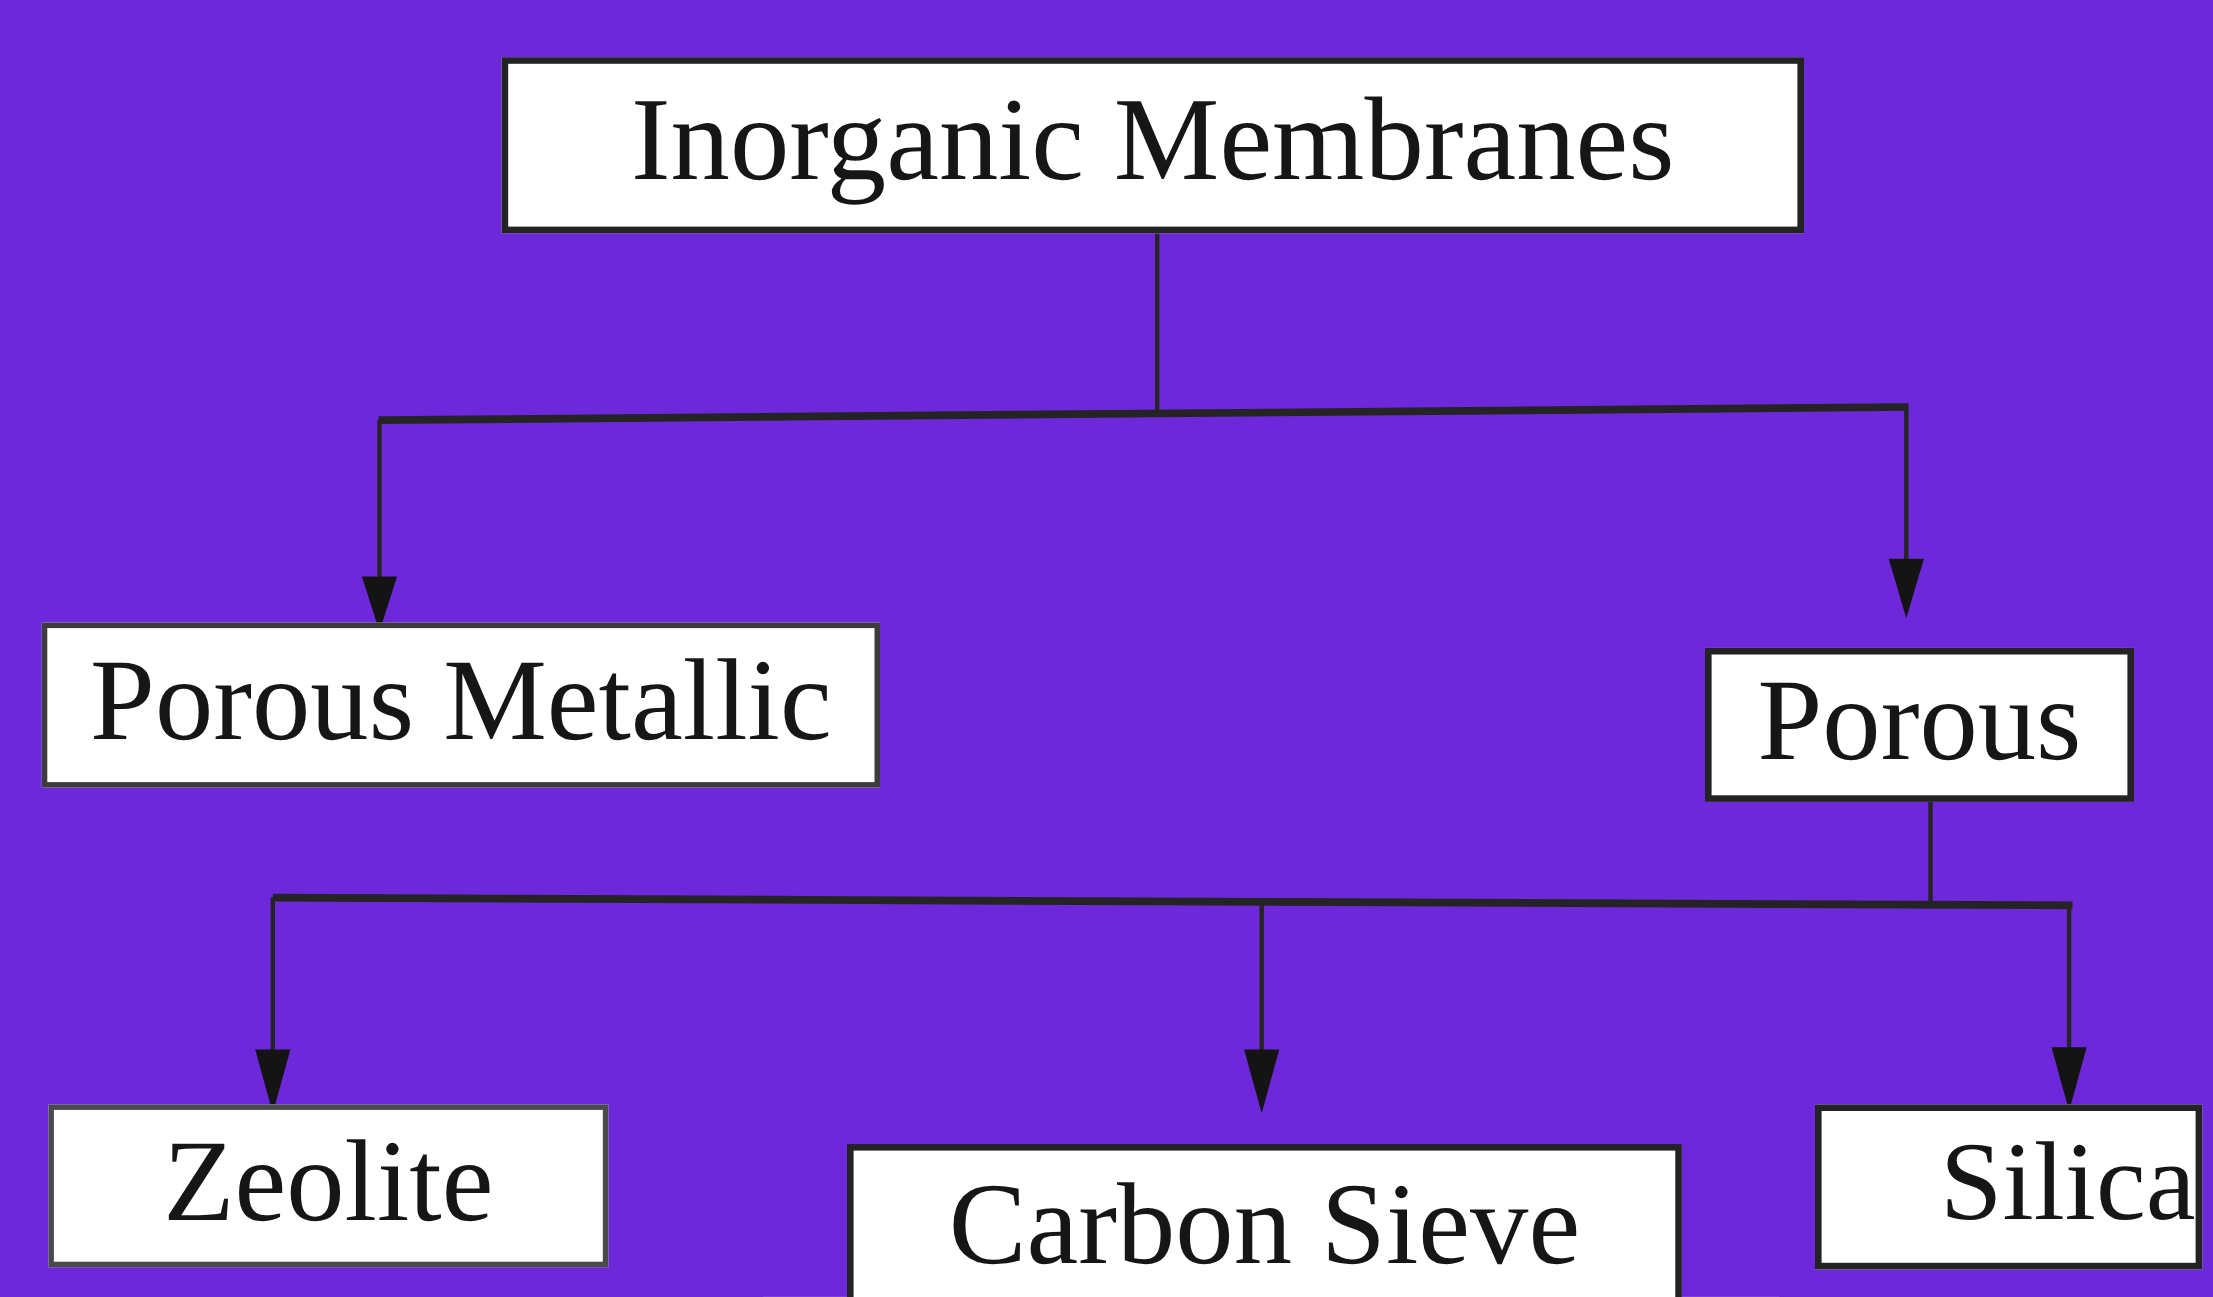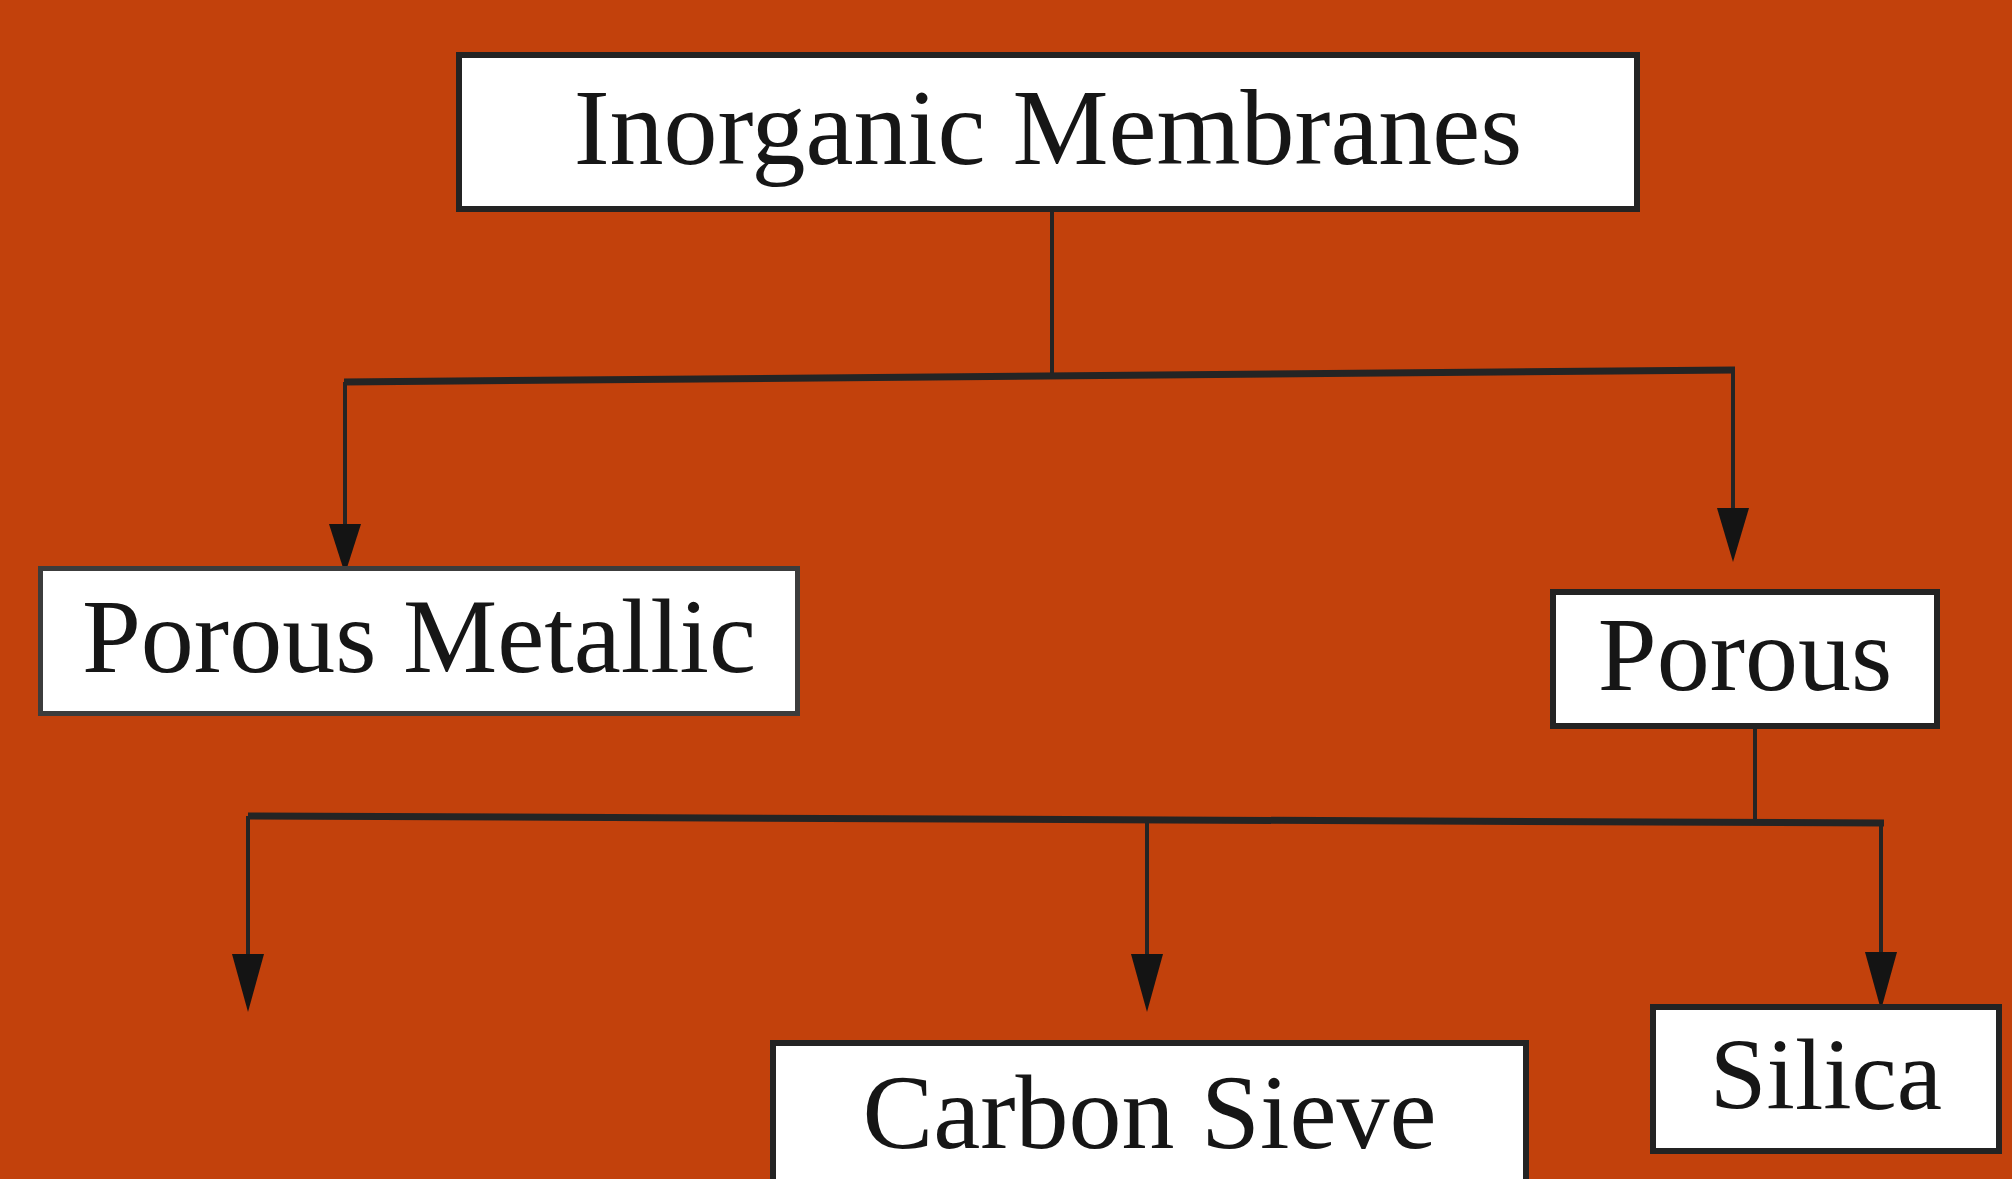--- a/index.html
+++ b/index.html
@@ -1,38 +1,38 @@
 <!DOCTYPE html>
 <html><head>
 <meta charset="utf-8">
 <style>
   html,body{margin:0;padding:0;background:#ffffff;}
   .stage{
     position:relative;
     width:2012px;height:1179px;
-    background:#c2410c;
+    background:#6d28d9;
     font-family:"Liberation Serif","DejaVu Serif",serif;
     overflow:hidden;
   }
   .connectors{position:absolute;left:0;top:0;width:2012px;height:1179px;}
   .node{
     position:absolute;
     box-sizing:border-box;
     display:flex;align-items:center;justify-content:center;
     background:#ffffff;
     color:#161616;
   }
   .node .label{white-space:nowrap;line-height:1;transform:translateY(-4px);}
   
   .n-inorganic{left:456px;top:52px;width:1184px;height:160px;border:6px solid #232323;font-size:108px;}
   .n-dense{left:38px;top:566px;width:762px;height:150px;border:5px solid #3c3c3c;font-size:106px;}
   .n-porous{left:1550px;top:557px;width:390px;height:140px;border:6px solid #232323;font-size:106px;margin-top:32px;}
   .n-zeolite{left:44px;top:1004px;width:509px;height:148px;border:5px solid #4a4a4a;font-size:106px;}
   .n-carbon{left:770px;top:1040px;width:759px;height:153px;border:6px solid #232323;font-size:106px;}
-  .n-silica{left:1650px;top:1004px;width:352px;height:150px;border:6px solid #232323;font-size:102px;}
+  .n-silica{left:1650px;top:1004px;width:352px;height:150px;border:6px solid #232323;font-size:102px;justify-content:flex-end;}
 </style>
 </head>
 <body>
 
 <div class="stage">
 
   <svg class="connectors" viewBox="0 0 2012 1179" xmlns="http://www.w3.org/2000/svg">
 
     <g stroke="#242424" fill="none">
       <line x1="1052" y1="212" x2="1052" y2="376" stroke-width="4"></line>
@@ -60,20 +60,23 @@
   </div>
 
   <div class="node n-dense">
     <span class="label">Porous Metallic</span>
   </div>
 
   <div class="node n-porous">
     <span class="label">Porous</span>
   </div>
 
+  <div class="node n-zeolite">
+    <span class="label">Zeolite</span>
+  </div>
 
   <div class="node n-carbon">
     <span class="label">Carbon Sieve</span>
   </div>
 
   <div class="node n-silica">
     <span class="label">Silica</span>
   </div>
 
 </div>

